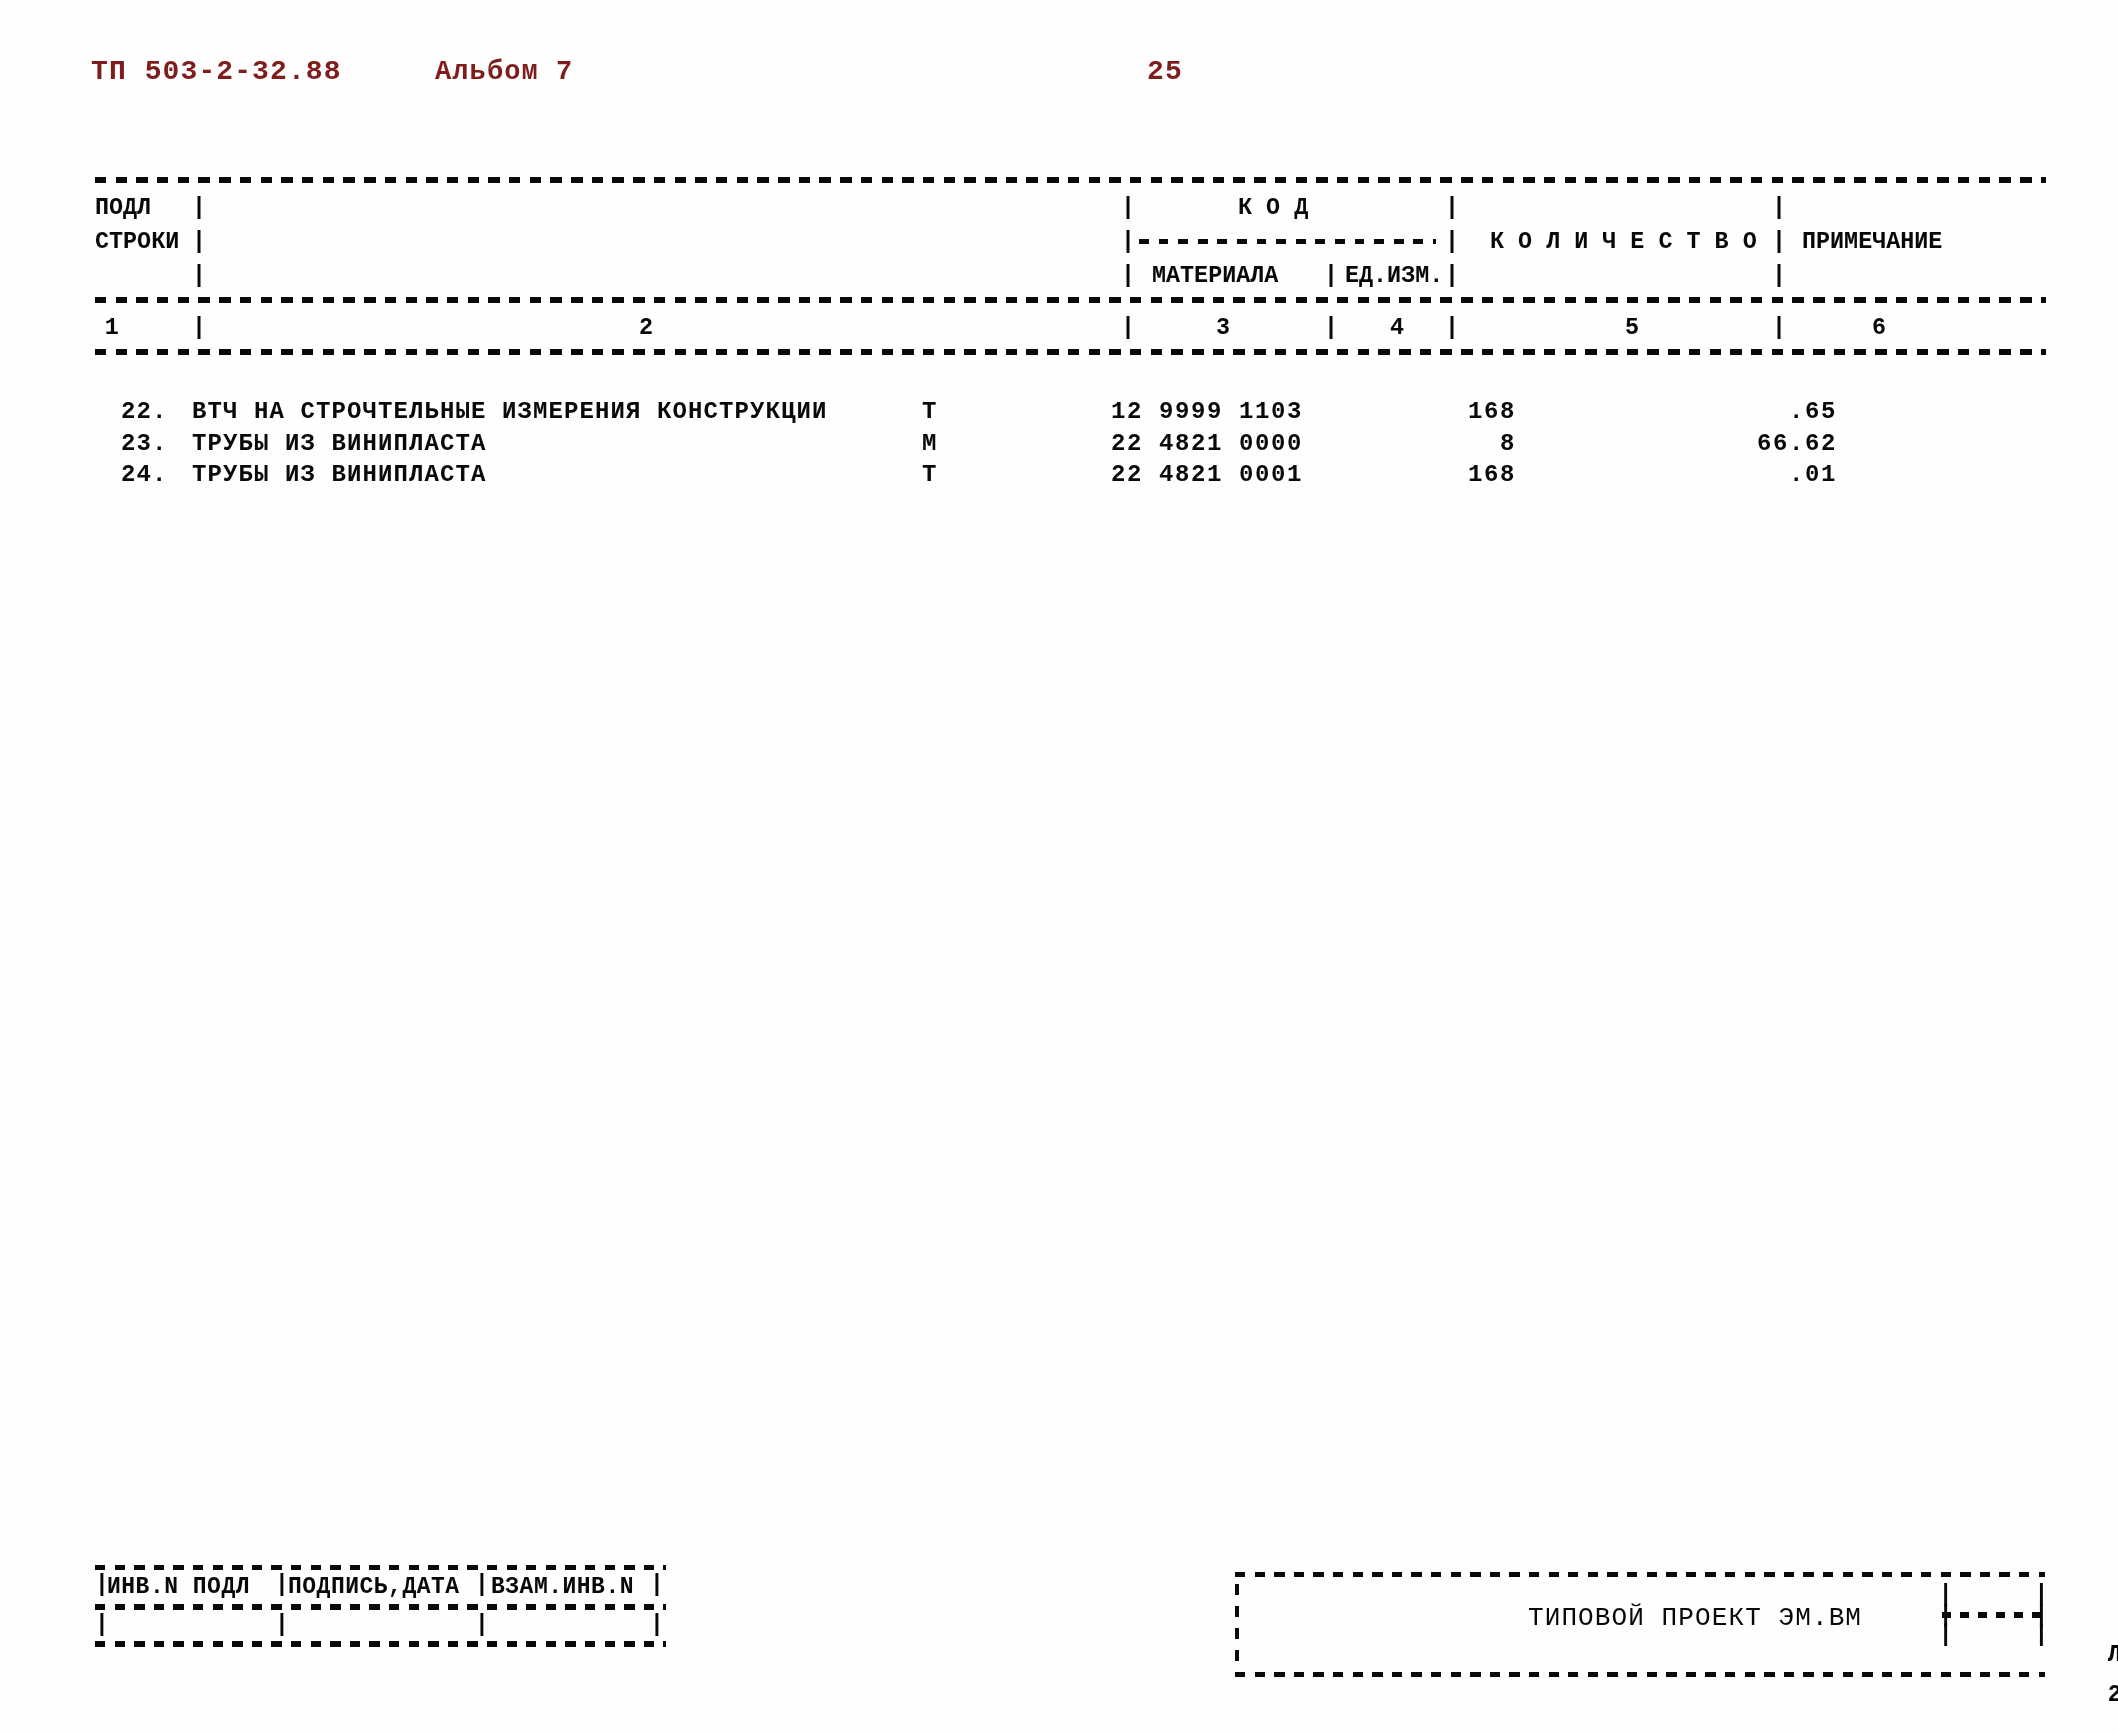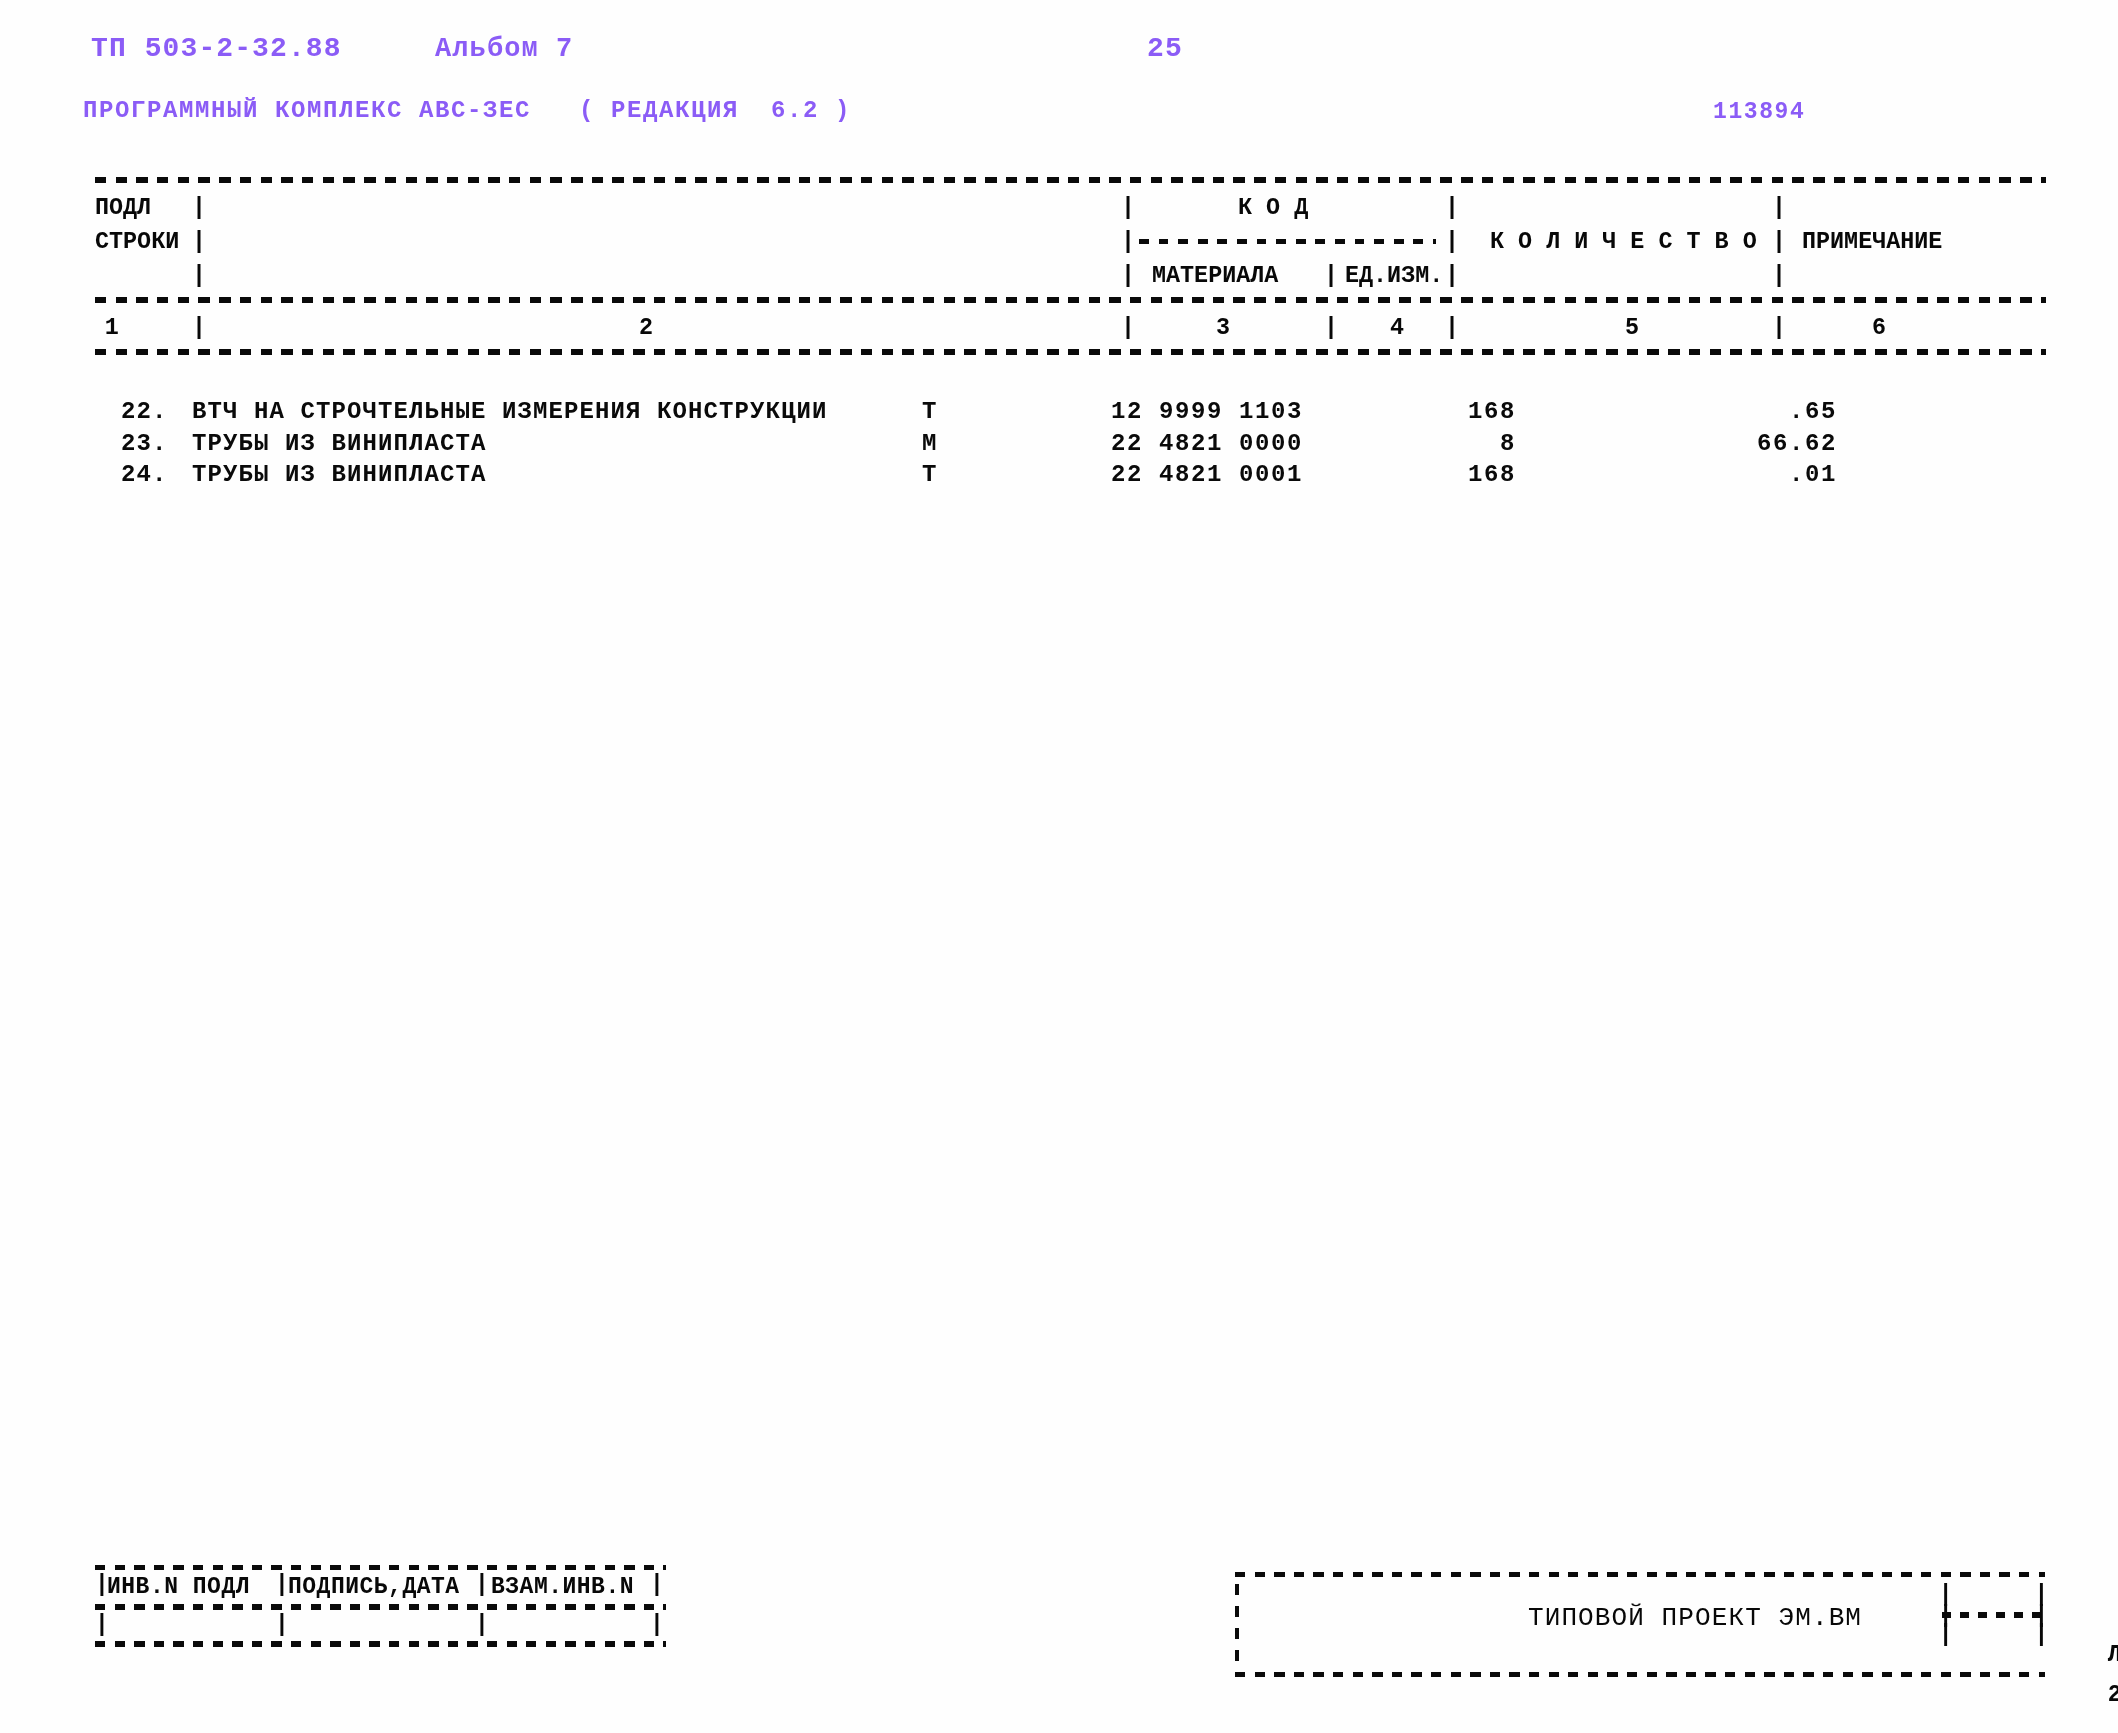--- a/index.html
+++ b/index.html
@@ -22,23 +22,24 @@
     inset: 0;
     width: 2119px;
     height: 1734px;
     background: #fefefe;
   }
 
   
   .dm {
     font-family: "Liberation Mono", "DejaVu Sans Mono", monospace;
     font-weight: bold;
-    color: #8b5cf6;
+    color: #7f1d1d;
     white-space: pre;
     letter-spacing: 0.5px;
+    margin-top: 23px;
   }
 
   
   .hdr-line1 {
     position: absolute;
     top: 33px;
     left: 0;
     width: 2119px;
     height: 38px;
   }
@@ -297,24 +298,20 @@
 <body>
 
 <div class="page">
 
   <div class="hdr-line1">
     <div class="dm hdr-proj">ТП 503-2-32.88</div>
     <div class="dm hdr-album">Альбом 7</div>
     <div class="dm hdr-pageno">25</div>
   </div>
 
-  <div class="hdr-line2">
-    <div class="dm hdr-complex">ПРОГРАММНЫЙ КОМПЛЕКС АВС-ЗЕС   ( РЕДАКЦИЯ  6.2 )</div>
-    <div class="dm hdr-code">113894</div>
-  </div>
 
   <div class="table-wrap">
 
     <div class="rule rule-full">
       <span class="dashbar"></span>
     </div>
 
     <div class="hrow">
       <div class="cell" style="left:0px;">ПОДЛ</div>
       <div class="sep" style="left:97px;">|</div>

